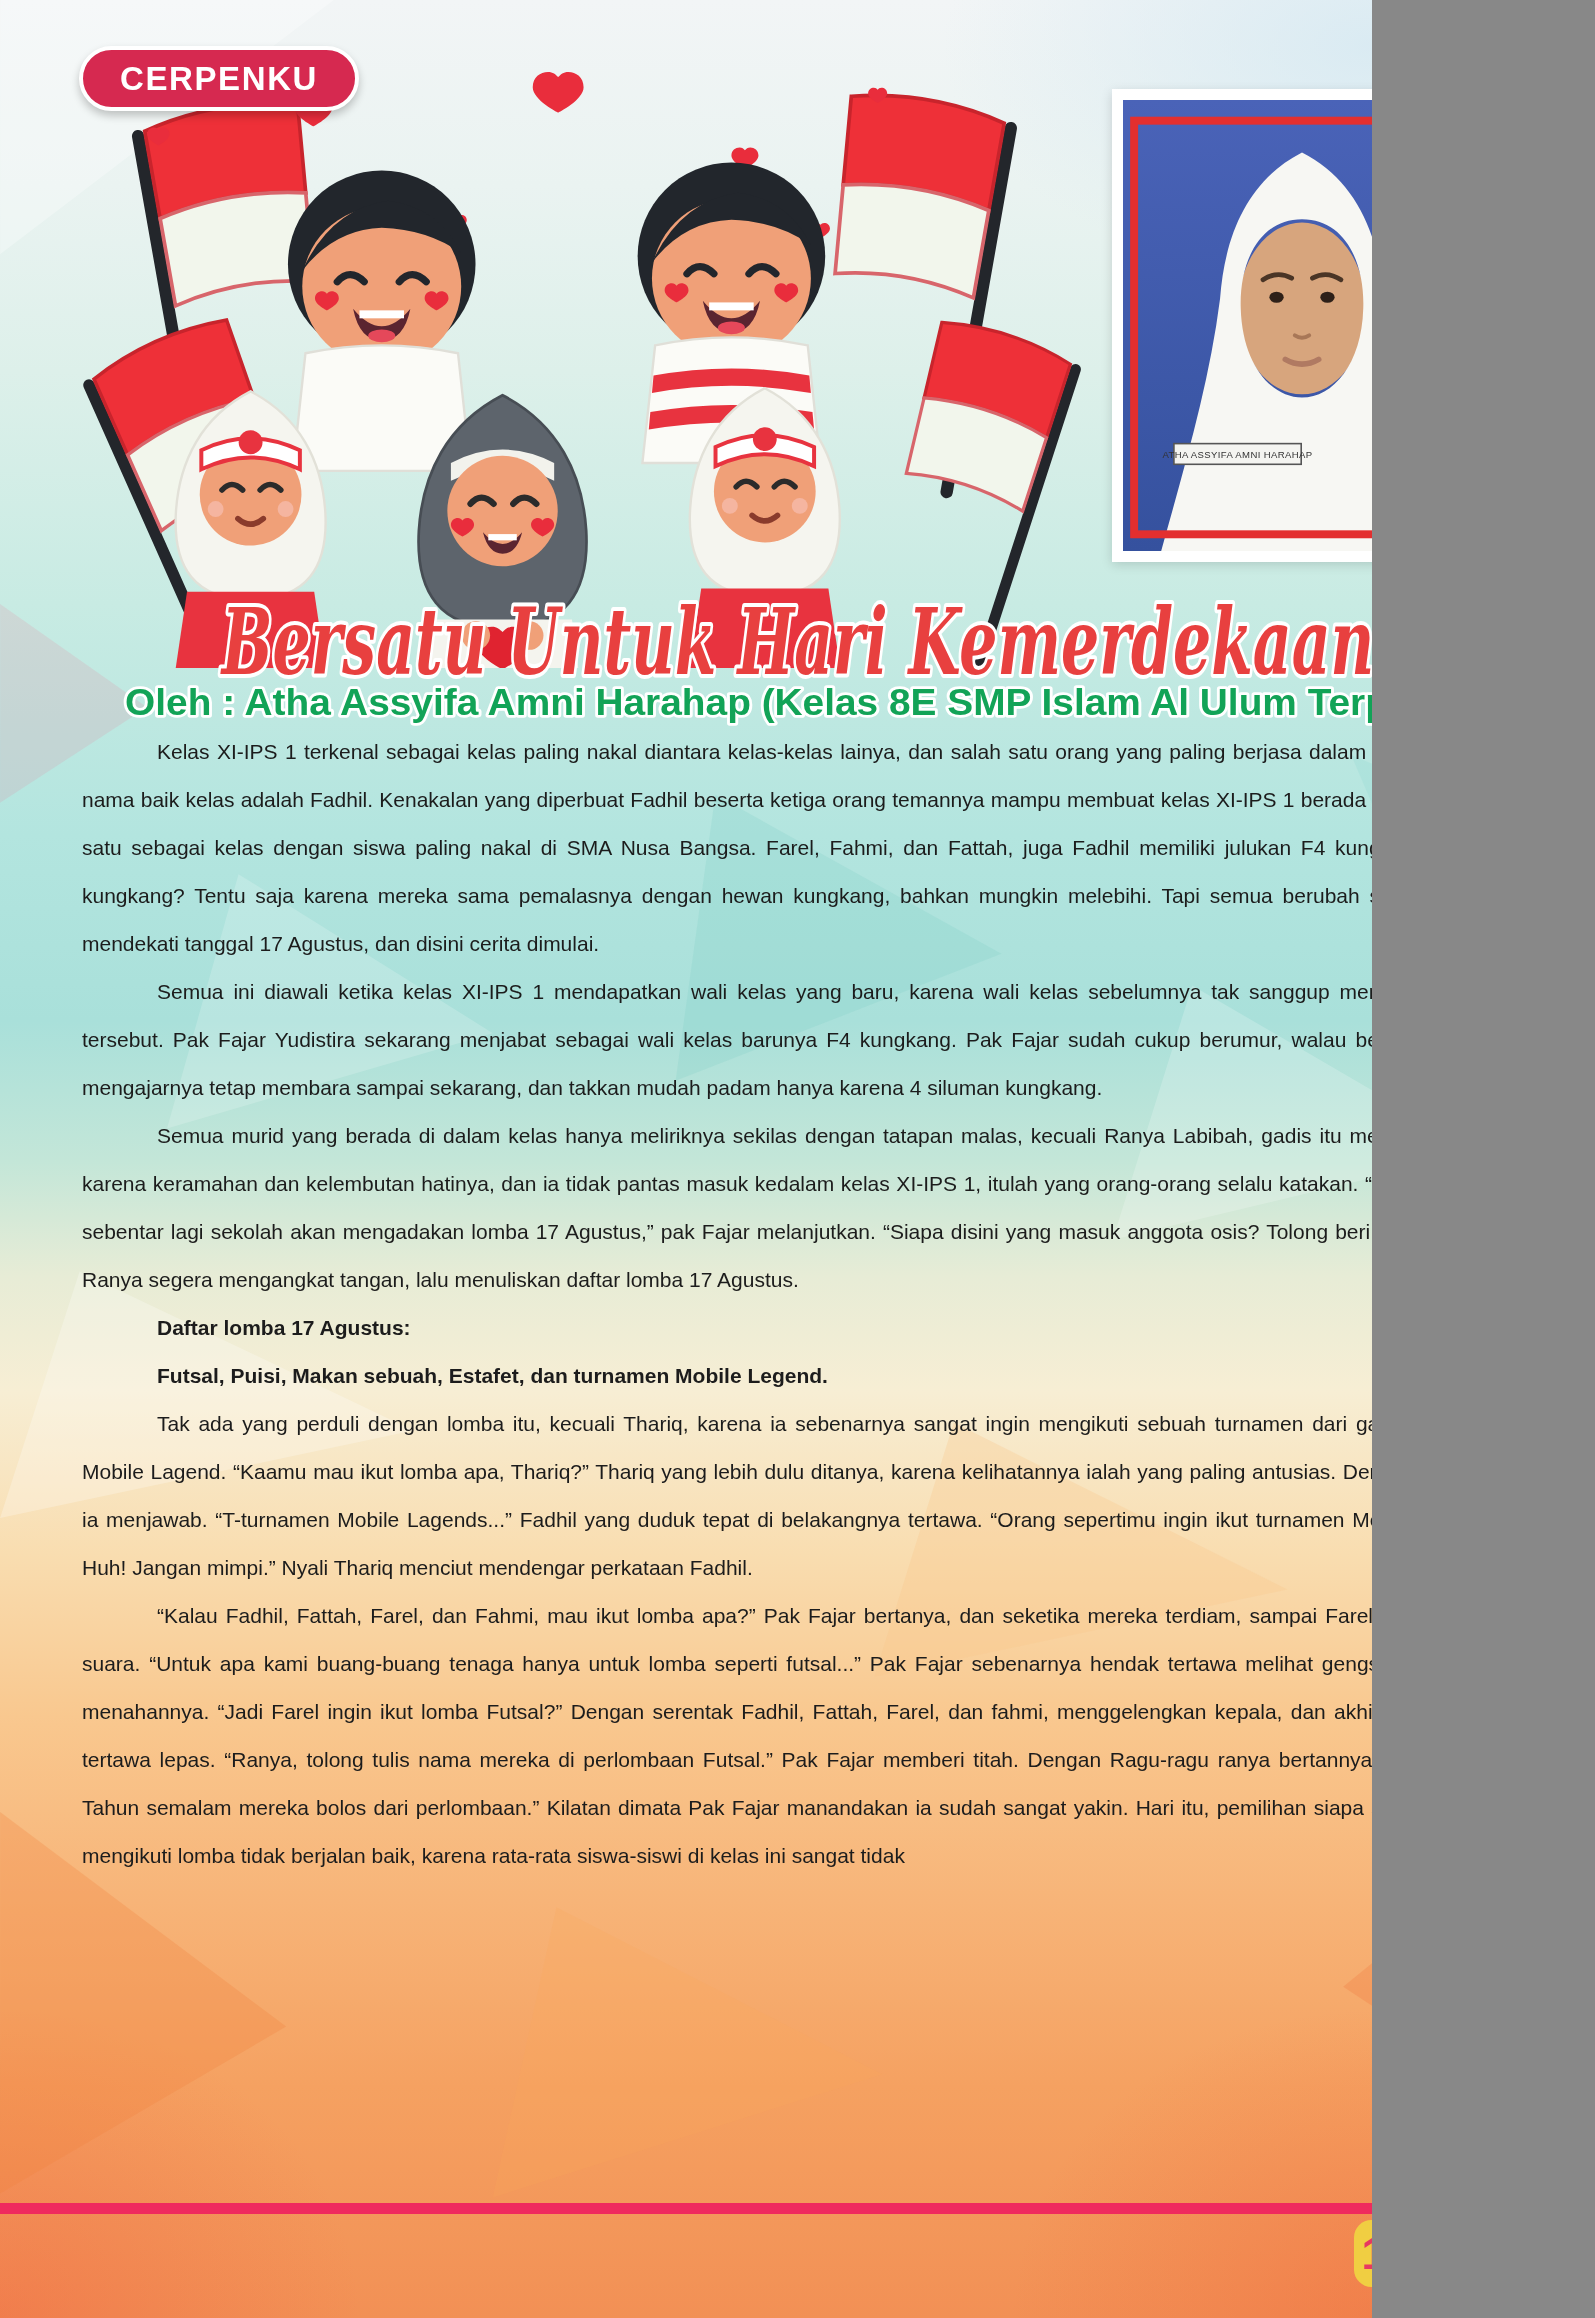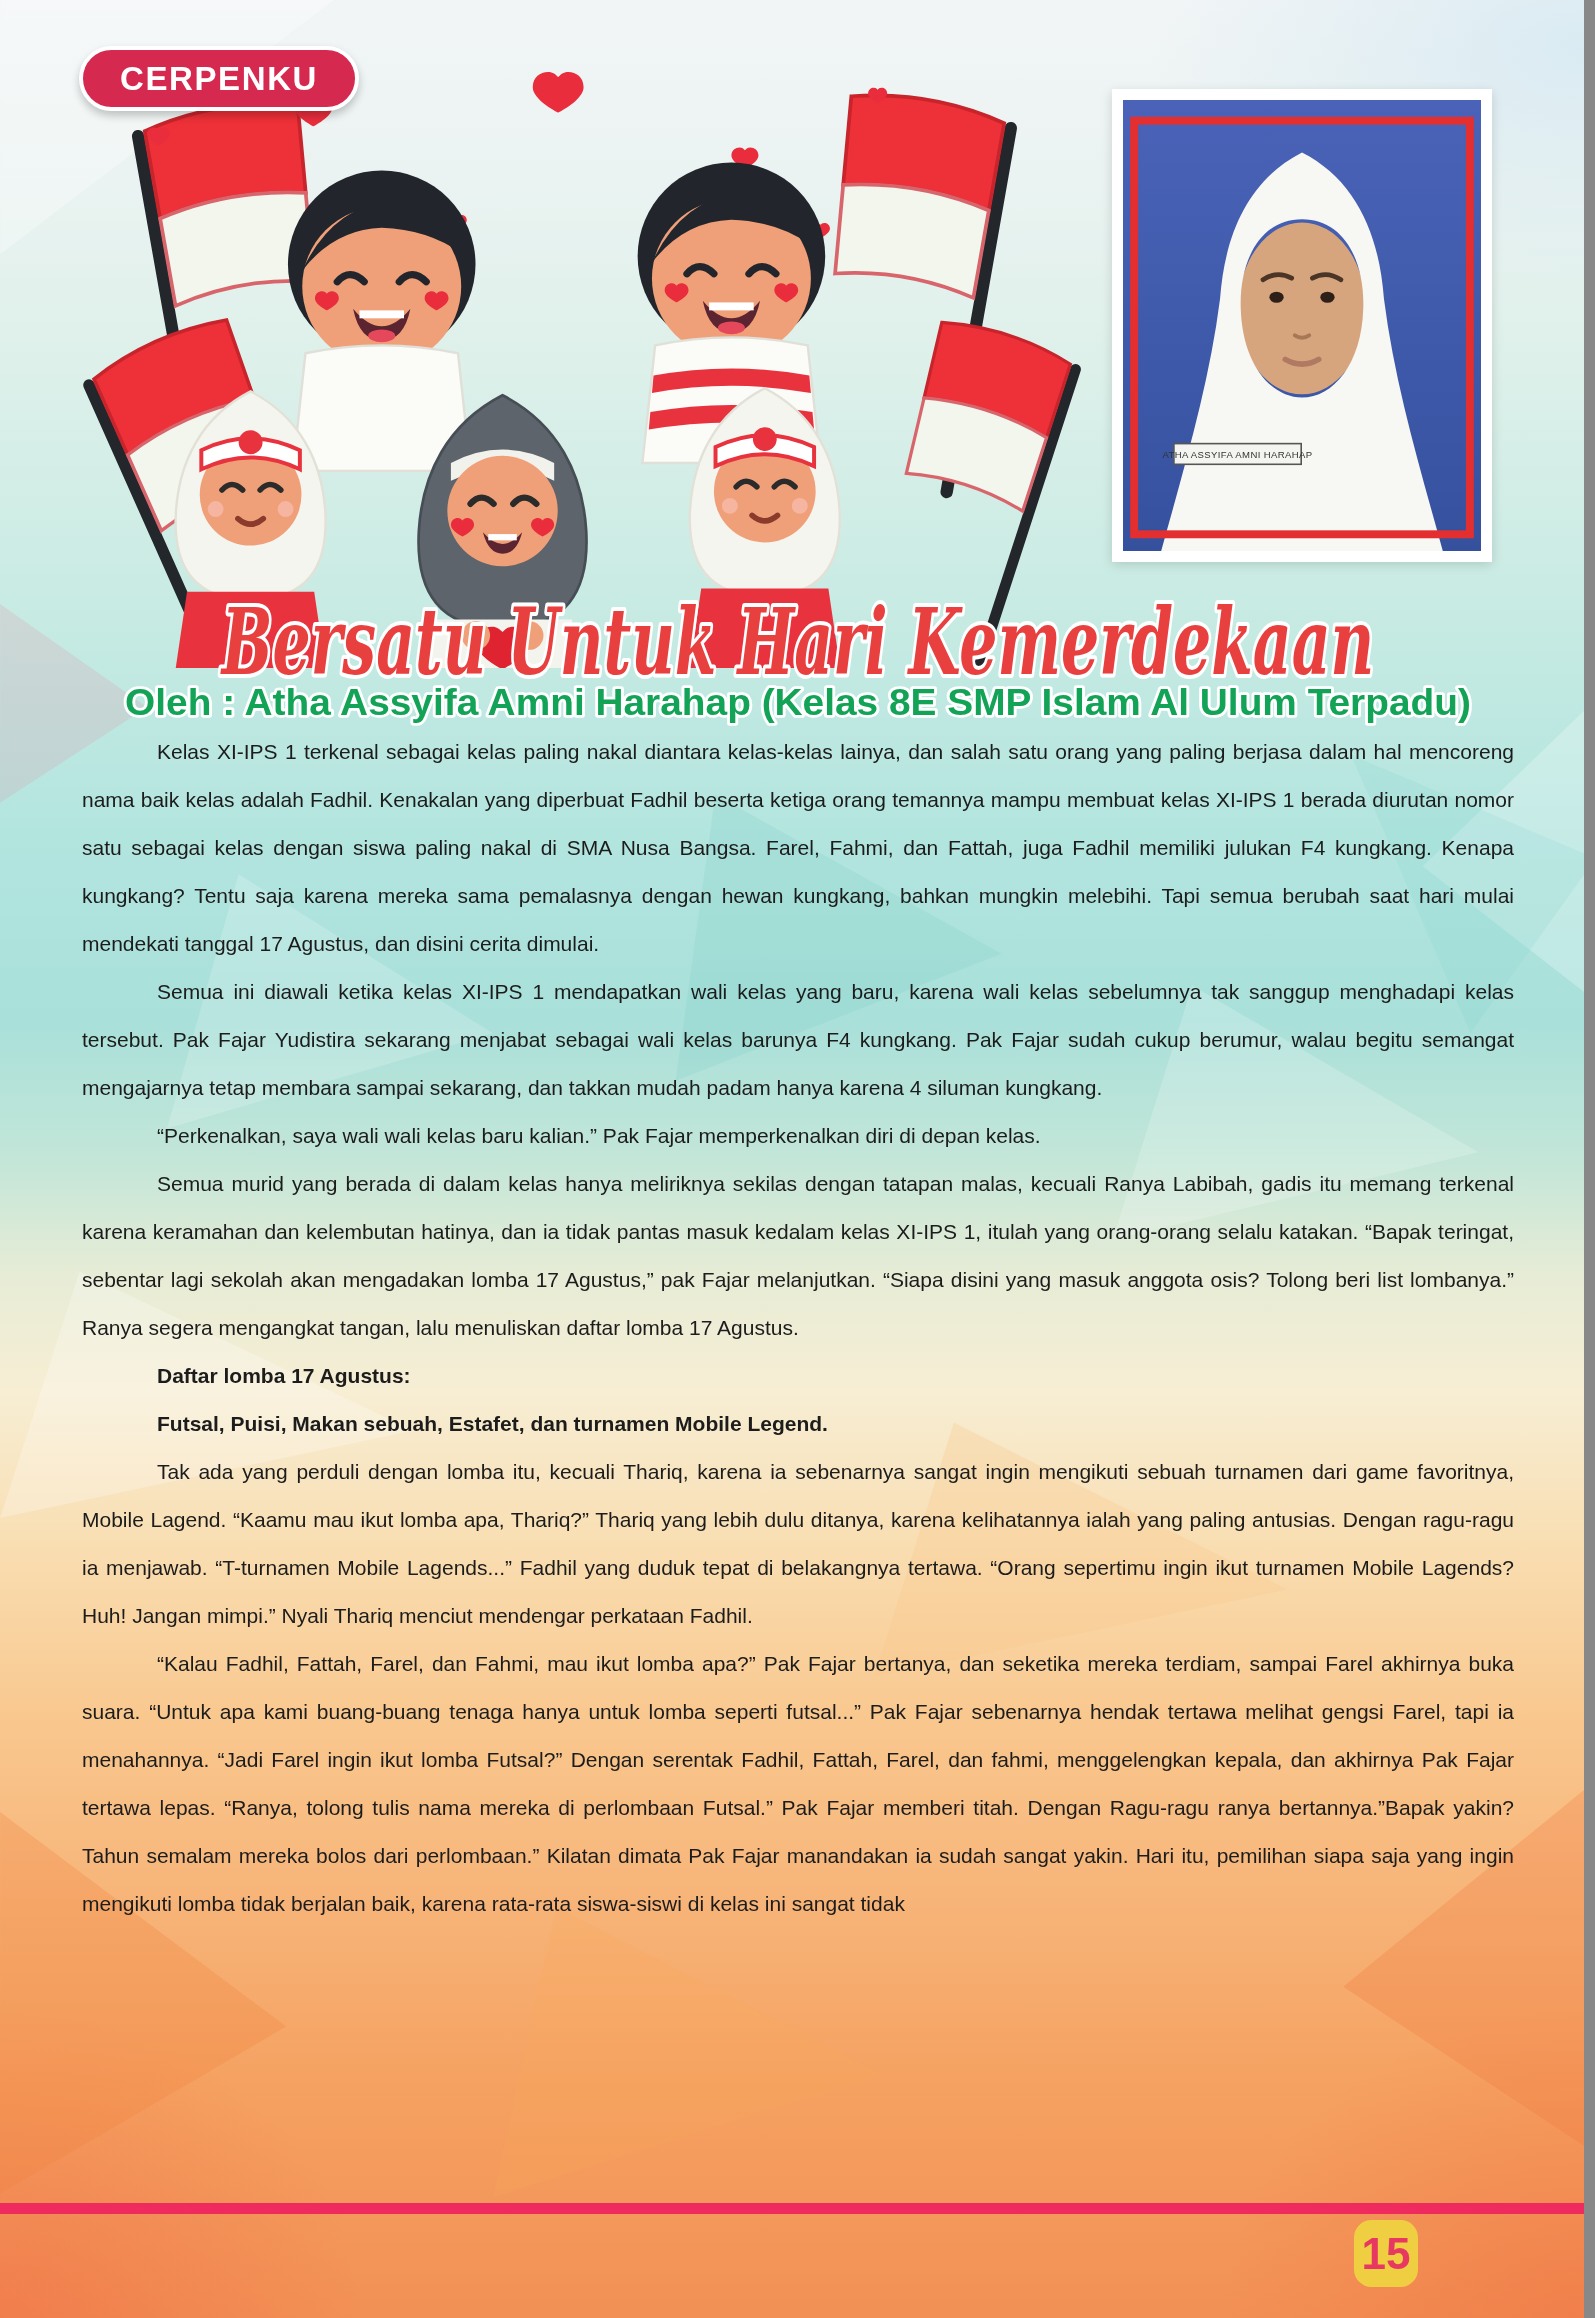--- a/index.html
+++ b/index.html
@@ -1,27 +1,26 @@
 <!DOCTYPE html>
 <html style="font-size:12.7px"><head>
 <meta charset="utf-8">
 <style>
   html,body{margin:0;padding:0;background:#888;}
   .page{
-    position:relative;width:1536px;height:2319px;overflow:hidden;
+    position:relative;width:1372px;height:2319px;overflow:hidden;
     font-family:"Liberation Sans",sans-serif;
     background:
       radial-gradient(ellipse 715px 397px at 100% 2%, rgba(214,233,242,.85), transparent 60%),
       radial-gradient(ellipse 556px 477px at 0% 100%, rgba(238,90,60,.35), transparent 65%),
       radial-gradient(ellipse 556px 477px at 100% 100%, rgba(238,95,55,.35), transparent 65%),
       linear-gradient(180deg,
         #f2f5f6 0%, #eaf3f1 8%, #ddf0ea 16%, #c8ebe3 26%, #b3e5df 36%,
         #a9e0da 44%, #c3e6d8 50%, #e7ecd6 55%, #f7eed4 60%, #f9ddb0 67%,
         #f9c88f 74%, #f7b478 82%, #f5a161 90%, #f29055 100%);
-    padding-left: 48px;
   }
   .bg-tris{position:absolute;inset:0;pointer-events:none;}
   
   .badge{
     position:absolute;left:79px;top:46px;
     background:#d62950;color:#fff;font-weight:bold;font-size:33px;letter-spacing:1.6px;
     padding:9.5px 37px;border:4px solid #fff;border-radius:38px;
     box-shadow:0 4.8px 8px rgba(0,0,0,.22);z-index:6;
   }
   .illustration{position:absolute;left:24px;top:64px;z-index:2;}
@@ -181,21 +180,20 @@
     <text x="1004" y="148" text-anchor="middle" textLength="1450" lengthAdjust="spacingAndGlyphs" font-family="DejaVu Serif, serif" font-style="italic" font-weight="bold" font-size="116" fill="#e8403f" stroke="#ffffff" stroke-width="10" paint-order="stroke" stroke-linejoin="round">Bersatu Untuk Hari Kemerdekaan</text>
   </svg>
 
   <svg class="byline-svg" viewBox="0 0 2008 72">
     <text x="1004" y="52" text-anchor="middle" textLength="1700" lengthAdjust="spacingAndGlyphs" font-family="Liberation Sans, sans-serif" font-weight="bold" font-size="47" fill="#12a357" stroke="#ffffff" stroke-width="7" paint-order="stroke" stroke-linejoin="round">Oleh : Atha Assyifa Amni Harahap (Kelas 8E SMP Islam Al Ulum Terpadu)</text>
   </svg>
 
   <div class="body">
       <p>Kelas XI-IPS 1 terkenal sebagai kelas paling nakal diantara kelas-kelas lainya, dan salah satu orang yang paling berjasa dalam hal mencoreng nama baik kelas adalah Fadhil. Kenakalan yang diperbuat Fadhil beserta ketiga orang temannya mampu membuat kelas XI-IPS 1 berada diurutan nomor satu sebagai kelas dengan siswa paling nakal di SMA Nusa Bangsa. Farel, Fahmi, dan Fattah, juga Fadhil memiliki julukan F4 kungkang. Kenapa kungkang? Tentu saja karena mereka sama pemalasnya dengan hewan kungkang, bahkan mungkin melebihi. Tapi semua berubah saat hari mulai mendekati tanggal 17 Agustus, dan disini cerita dimulai.</p>
       <p>Semua ini diawali ketika kelas XI-IPS 1 mendapatkan wali kelas yang baru, karena wali kelas sebelumnya tak sanggup menghadapi kelas tersebut. Pak Fajar Yudistira sekarang menjabat sebagai wali kelas barunya F4 kungkang. Pak Fajar sudah cukup berumur, walau begitu semangat mengajarnya tetap membara sampai sekarang, dan takkan mudah padam hanya karena 4 siluman kungkang.</p>
-      <p>“Perkenalkan, saya wali wali kelas baru kalian.” Pak Fajar memperkenalkan diri di depan kelas.</p>
       <p>Semua murid yang berada di dalam kelas hanya meliriknya sekilas dengan tatapan malas, kecuali Ranya Labibah, gadis itu memang terkenal karena keramahan dan kelembutan hatinya, dan ia tidak pantas masuk kedalam kelas XI-IPS 1, itulah yang orang-orang selalu katakan. “Bapak teringat, sebentar lagi sekolah akan mengadakan lomba 17 Agustus,” pak Fajar melanjutkan. “Siapa disini yang masuk anggota osis? Tolong beri list lombanya.” Ranya segera mengangkat tangan, lalu menuliskan daftar lomba 17 Agustus.</p>
       <p class="bold">Daftar lomba 17 Agustus:</p>
       <p class="bold">Futsal,  Puisi,  Makan sebuah,  Estafet, dan turnamen Mobile Legend.</p>
       <p>Tak ada yang perduli dengan lomba itu, kecuali Thariq, karena ia sebenarnya sangat ingin mengikuti sebuah turnamen dari game favoritnya, Mobile Lagend. “Kaamu mau ikut lomba apa, Thariq?” Thariq yang lebih dulu ditanya, karena kelihatannya ialah yang paling antusias. Dengan ragu-ragu ia menjawab. “T-turnamen Mobile Lagends...” Fadhil yang duduk tepat di belakangnya tertawa. “Orang sepertimu ingin ikut turnamen Mobile Lagends? Huh! Jangan mimpi.” Nyali Thariq menciut mendengar perkataan Fadhil.</p>
       <p>“Kalau Fadhil, Fattah, Farel, dan Fahmi, mau ikut lomba apa?” Pak Fajar bertanya, dan seketika mereka terdiam, sampai Farel akhirnya buka suara. “Untuk apa kami buang-buang tenaga hanya untuk lomba seperti futsal...” Pak Fajar sebenarnya hendak tertawa melihat gengsi Farel, tapi ia menahannya. “Jadi  Farel ingin ikut lomba Futsal?” Dengan serentak Fadhil, Fattah, Farel, dan fahmi, menggelengkan kepala, dan akhirnya Pak Fajar tertawa lepas. “Ranya, tolong tulis nama mereka di perlombaan Futsal.” Pak Fajar memberi titah. Dengan Ragu-ragu ranya bertannya.”Bapak yakin? Tahun semalam mereka bolos dari perlombaan.” Kilatan dimata Pak Fajar manandakan ia sudah sangat yakin. Hari itu, pemilihan siapa saja yang ingin mengikuti lomba tidak berjalan baik, karena rata-rata siswa-siswi di kelas ini sangat tidak</p>
     </div>
 
   <div class="stripe"></div>
   <div class="page-num">15</div>
 

